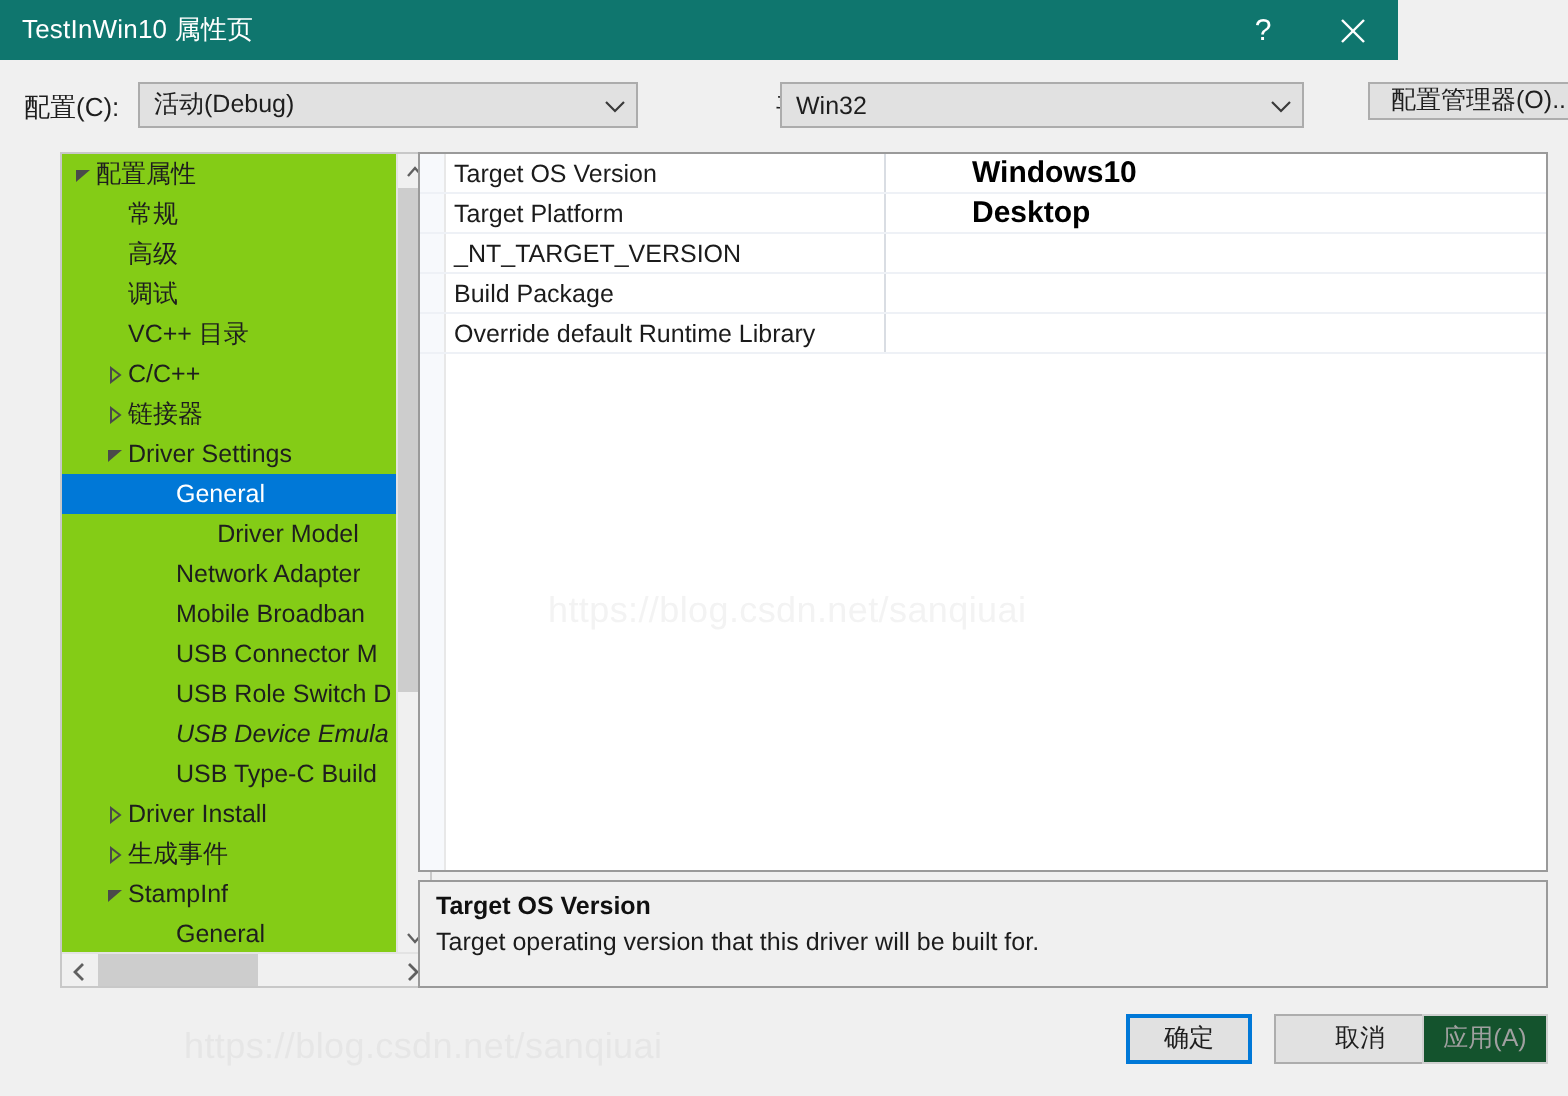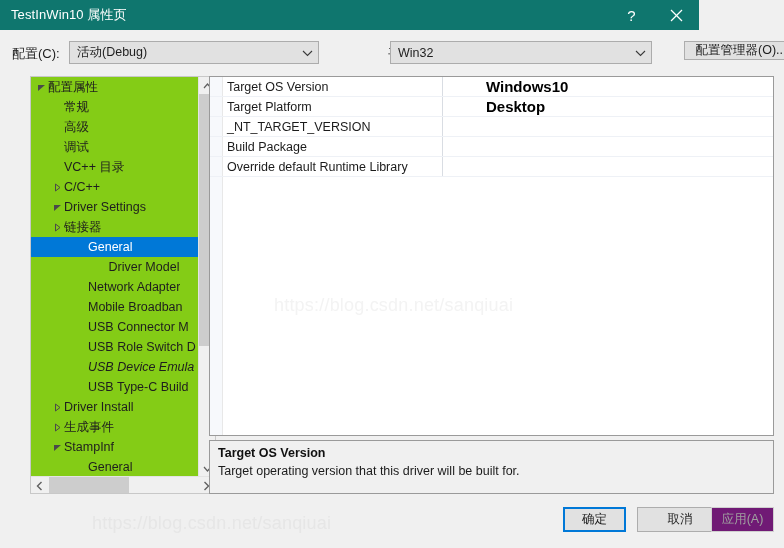--- a/index.html
+++ b/index.html
@@ -263,21 +263,21 @@
     left: 563px; top: 507px; width: 63px; height: 25px;
     background: #e1e1e1;
     border: 2px solid #0078d7;
   }
   .btn-cancel {
     left: 637px; top: 507px; width: 86px; height: 25px;
   }
   .btn-apply {
     left: 711px; top: 507px; width: 63px; height: 25px;
     color: #a0a0a0;
-    background: #701a75;
+    background: #14532d;
     border: 1px solid #cfcfcf;
   }
 
   
   .watermark {
     position: absolute;
     left: 274px;
     top: 295px;
     font-size: 18px;
     color: #f3f3f3;
@@ -363,32 +363,32 @@
         <span class="tw">
           <svg width="9" height="9" viewBox="0 0 9 9">
             <polygon points="2.5,1 7,4.5 2.5,8" fill="none" stroke="#4a4a4a" stroke-width="1"></polygon>
           </svg>
         </span>
         <span class="tlabel">C/C++</span>
       </div>
       <div class="tnode" style="padding-left: 19px;">
         <span class="tw">
           <svg width="9" height="9" viewBox="0 0 9 9">
+            <polygon points="2.5,1 7,4.5 2.5,8" fill="none" stroke="#4a4a4a" stroke-width="1"></polygon>
+          </svg>
+        </span>
+        <span class="tlabel">链接器</span>
+      </div>
+      <div class="tnode" style="padding-left: 19px;">
+        <span class="tw">
+          <svg width="9" height="9" viewBox="0 0 9 9">
             <polygon points="1,2 8,2 1,8" fill="#4a4a4a"></polygon>
           </svg>
         </span>
         <span class="tlabel">Driver Settings</span>
-      </div>
-      <div class="tnode" style="padding-left: 19px;">
-        <span class="tw">
-          <svg width="9" height="9" viewBox="0 0 9 9">
-            <polygon points="2.5,1 7,4.5 2.5,8" fill="none" stroke="#4a4a4a" stroke-width="1"></polygon>
-          </svg>
-        </span>
-        <span class="tlabel">链接器</span>
       </div>
       <div class="tnode sel" style="padding-left: 43px;">
         <span class="tw"></span>
         <span class="tlabel">General</span>
       </div>
       <div class="tnode" style="padding-left: 43px; justify-content: center;">
         <span class="tw"></span>
         <span class="tlabel">Driver Model</span>
       </div>
       <div class="tnode" style="padding-left: 43px;">

